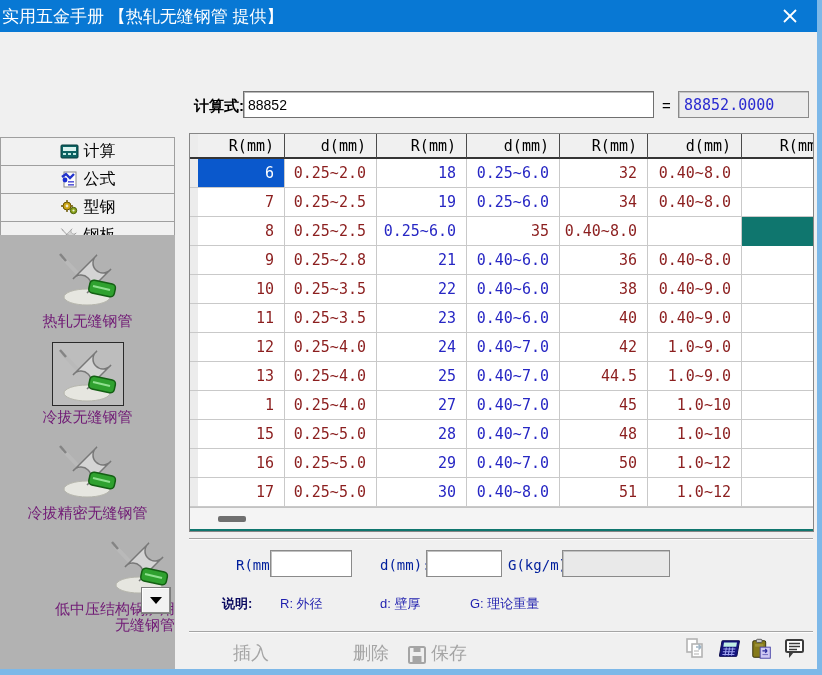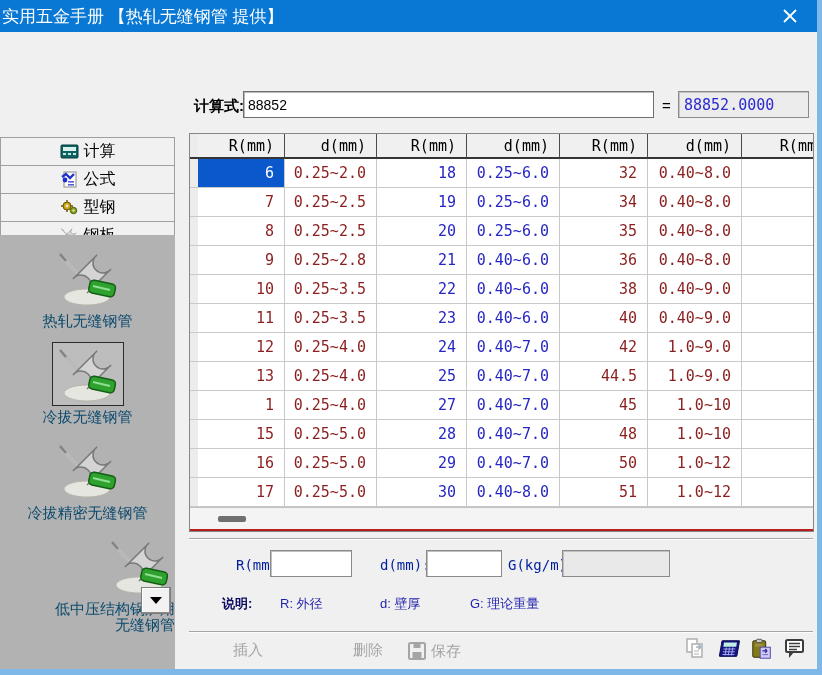--- a/index.html
+++ b/index.html
@@ -26,21 +26,21 @@
     font-size:16px; color:#000; cursor:pointer;
   }
   .side-btn .bicon{ width:19px; height:17px; display:inline-flex; }
   .tool-panel{
     position:absolute; left:0; top:235px; width:175px; height:440px;
     background:#b2b2b2; overflow:hidden;
   }
   .tool{ text-align:center; cursor:pointer; }
   .tool .iconwrap{ display:inline-block; padding:2px; line-height:0; }
   .tool.selected .iconwrap{ outline:1px solid #2a2a2a; background:#bdbdbd; }
-  .tool .caption{ font-size:15px; color:#0c4a6e; line-height:16px; white-space:pre-line; }
+  .tool .caption{ font-size:15px; color:#701a75; line-height:16px; white-space:pre-line; }
   .t1{ margin-top:12px; } .t2{ margin-top:14px; } .t3{ margin-top:14px; } .t4{ margin-top:14px;text-align:right; }
   .drop-btn{
     position:absolute; left:141px; top:352px; width:30px; height:27px;
     background:#f2f2f2; border:1px solid #7c7c7c;
     box-shadow:inset -1px -1px 0 #8a8a8a, inset 1px 1px 0 #ffffff;
     display:flex; align-items:center; justify-content:center; cursor:pointer;
   }
   .tri-down{ width:0; height:0; border-left:6px solid transparent;
     border-right:6px solid transparent; border-top:7px solid #000; }
   
@@ -54,21 +54,21 @@
   .equals{ left:662px; top:97px; font-size:15px; }
   .calc-result{
     position:absolute; left:678px; top:91px; width:131px; height:27px;
     background:#ececec; border:1px solid #8a8a8a; box-shadow:inset 1px 1px 0 #c4c4c4;
     font-size:15px; font-family:"DejaVu Sans Mono",monospace; color:#2a2ad0;
     display:flex; align-items:center; padding:8px 5px;
   }
   
   .grid-wrap{
     position:absolute; left:189px; top:133px; width:625px; height:399px;
-    border:1px solid #868686; background:#b91c1c; overflow:hidden;
+    border:1px solid #868686; background:#0f766e; overflow:hidden;
   }
   .trow{ display:grid; grid-template-columns:8px 87px 92px 90px 93px 88px 94px 94px; height:29px; }
   .trow.thead{ height:25px; }
   .tcell{
     font-family:"DejaVu Sans Mono",monospace; font-size:15px;
     display:flex; align-items:center; justify-content:flex-end;
     padding-right:10px; border-right:1px solid #c9c9c9; border-bottom:1px solid #c9c9c9;
     background:#fff; overflow:hidden; white-space:nowrap; cursor:default;
   }
   .thead .tcell{
@@ -88,21 +88,21 @@
   .d1{ top:538px; } .d2{ top:631px; }
   .f-label{ position:absolute; top:557px; font-family:"DejaVu Sans Mono",monospace;
     font-size:14px; color:#001f9c; }
   .f-input{ position:absolute; top:550px; height:27px; background:#fff;
     border:1px solid #8a8a8a; box-shadow:inset 1px 1px 0 #c0c0c0;
     font-size:14px; padding:0 4px; }
   .f-input:disabled{ background:#e9e9e9; }
   .legend{ position:absolute; top:595px; font-size:13px; color:#1f1fae; }
   .legend.t{ font-weight:bold; color:#0a0a60; }
   
-  .toolbar-btn{ position:absolute; top:641px; font-size:15px; color:#a5a5a5; cursor:pointer;
+  .toolbar-btn{ position:absolute; top:641px; font-size:18px; color:#a5a5a5; cursor:pointer;
     display:flex; align-items:flex-end; gap:4px; }
   .tb-icons{ position:absolute; top:637px; left:684px; display:flex; gap:9px; align-items:center; }
   .tb-icons .ticon{ width:24px; height:24px; display:inline-flex; cursor:pointer; }
   svg{ display:block; }
 </style>
 </head>
 <body>
 
 <svg width="0" height="0" style="position:absolute">
   <symbol id="wrench-sym" viewBox="0 0 64 58">
@@ -260,21 +260,20 @@
           <div class="tcell blue">19</div>
           <div class="tcell blue">0.25~6.0</div>
           <div class="tcell maroon">34</div>
           <div class="tcell maroon">0.40~8.0</div>
           <div class="tcell blue"></div>
         </div>
         <div class="trow">
           <div class="tcell gutter"></div>
           <div class="tcell maroon">8</div>
           <div class="tcell maroon">0.25~2.5</div>
-          <div class="tcell blue">20</div>
           <div class="tcell blue">0.25~6.0</div>
           <div class="tcell maroon">35</div>
           <div class="tcell maroon">0.40~8.0</div>
           <div class="tcell blue"></div>
         </div>
         <div class="trow">
           <div class="tcell gutter"></div>
           <div class="tcell maroon">9</div>
           <div class="tcell maroon">0.25~2.8</div>
           <div class="tcell blue">21</div>

